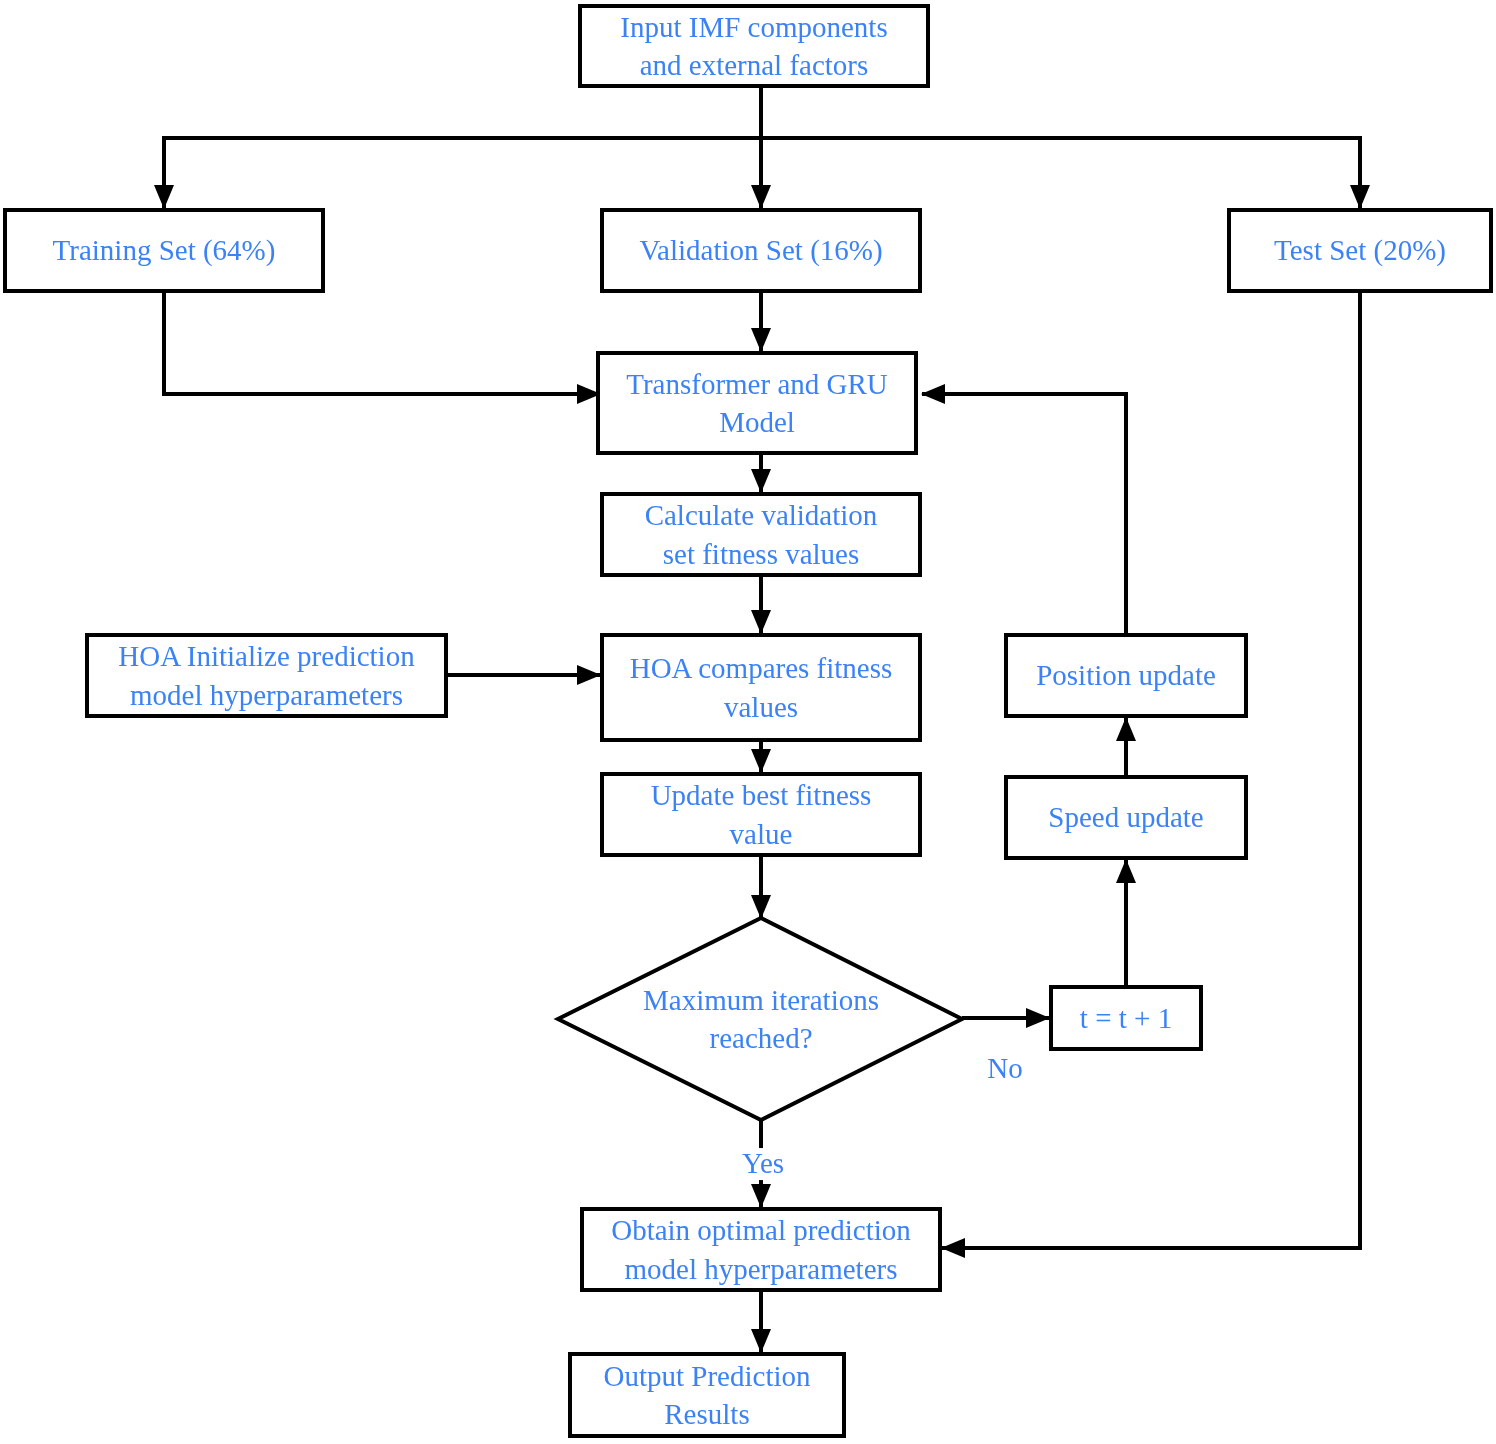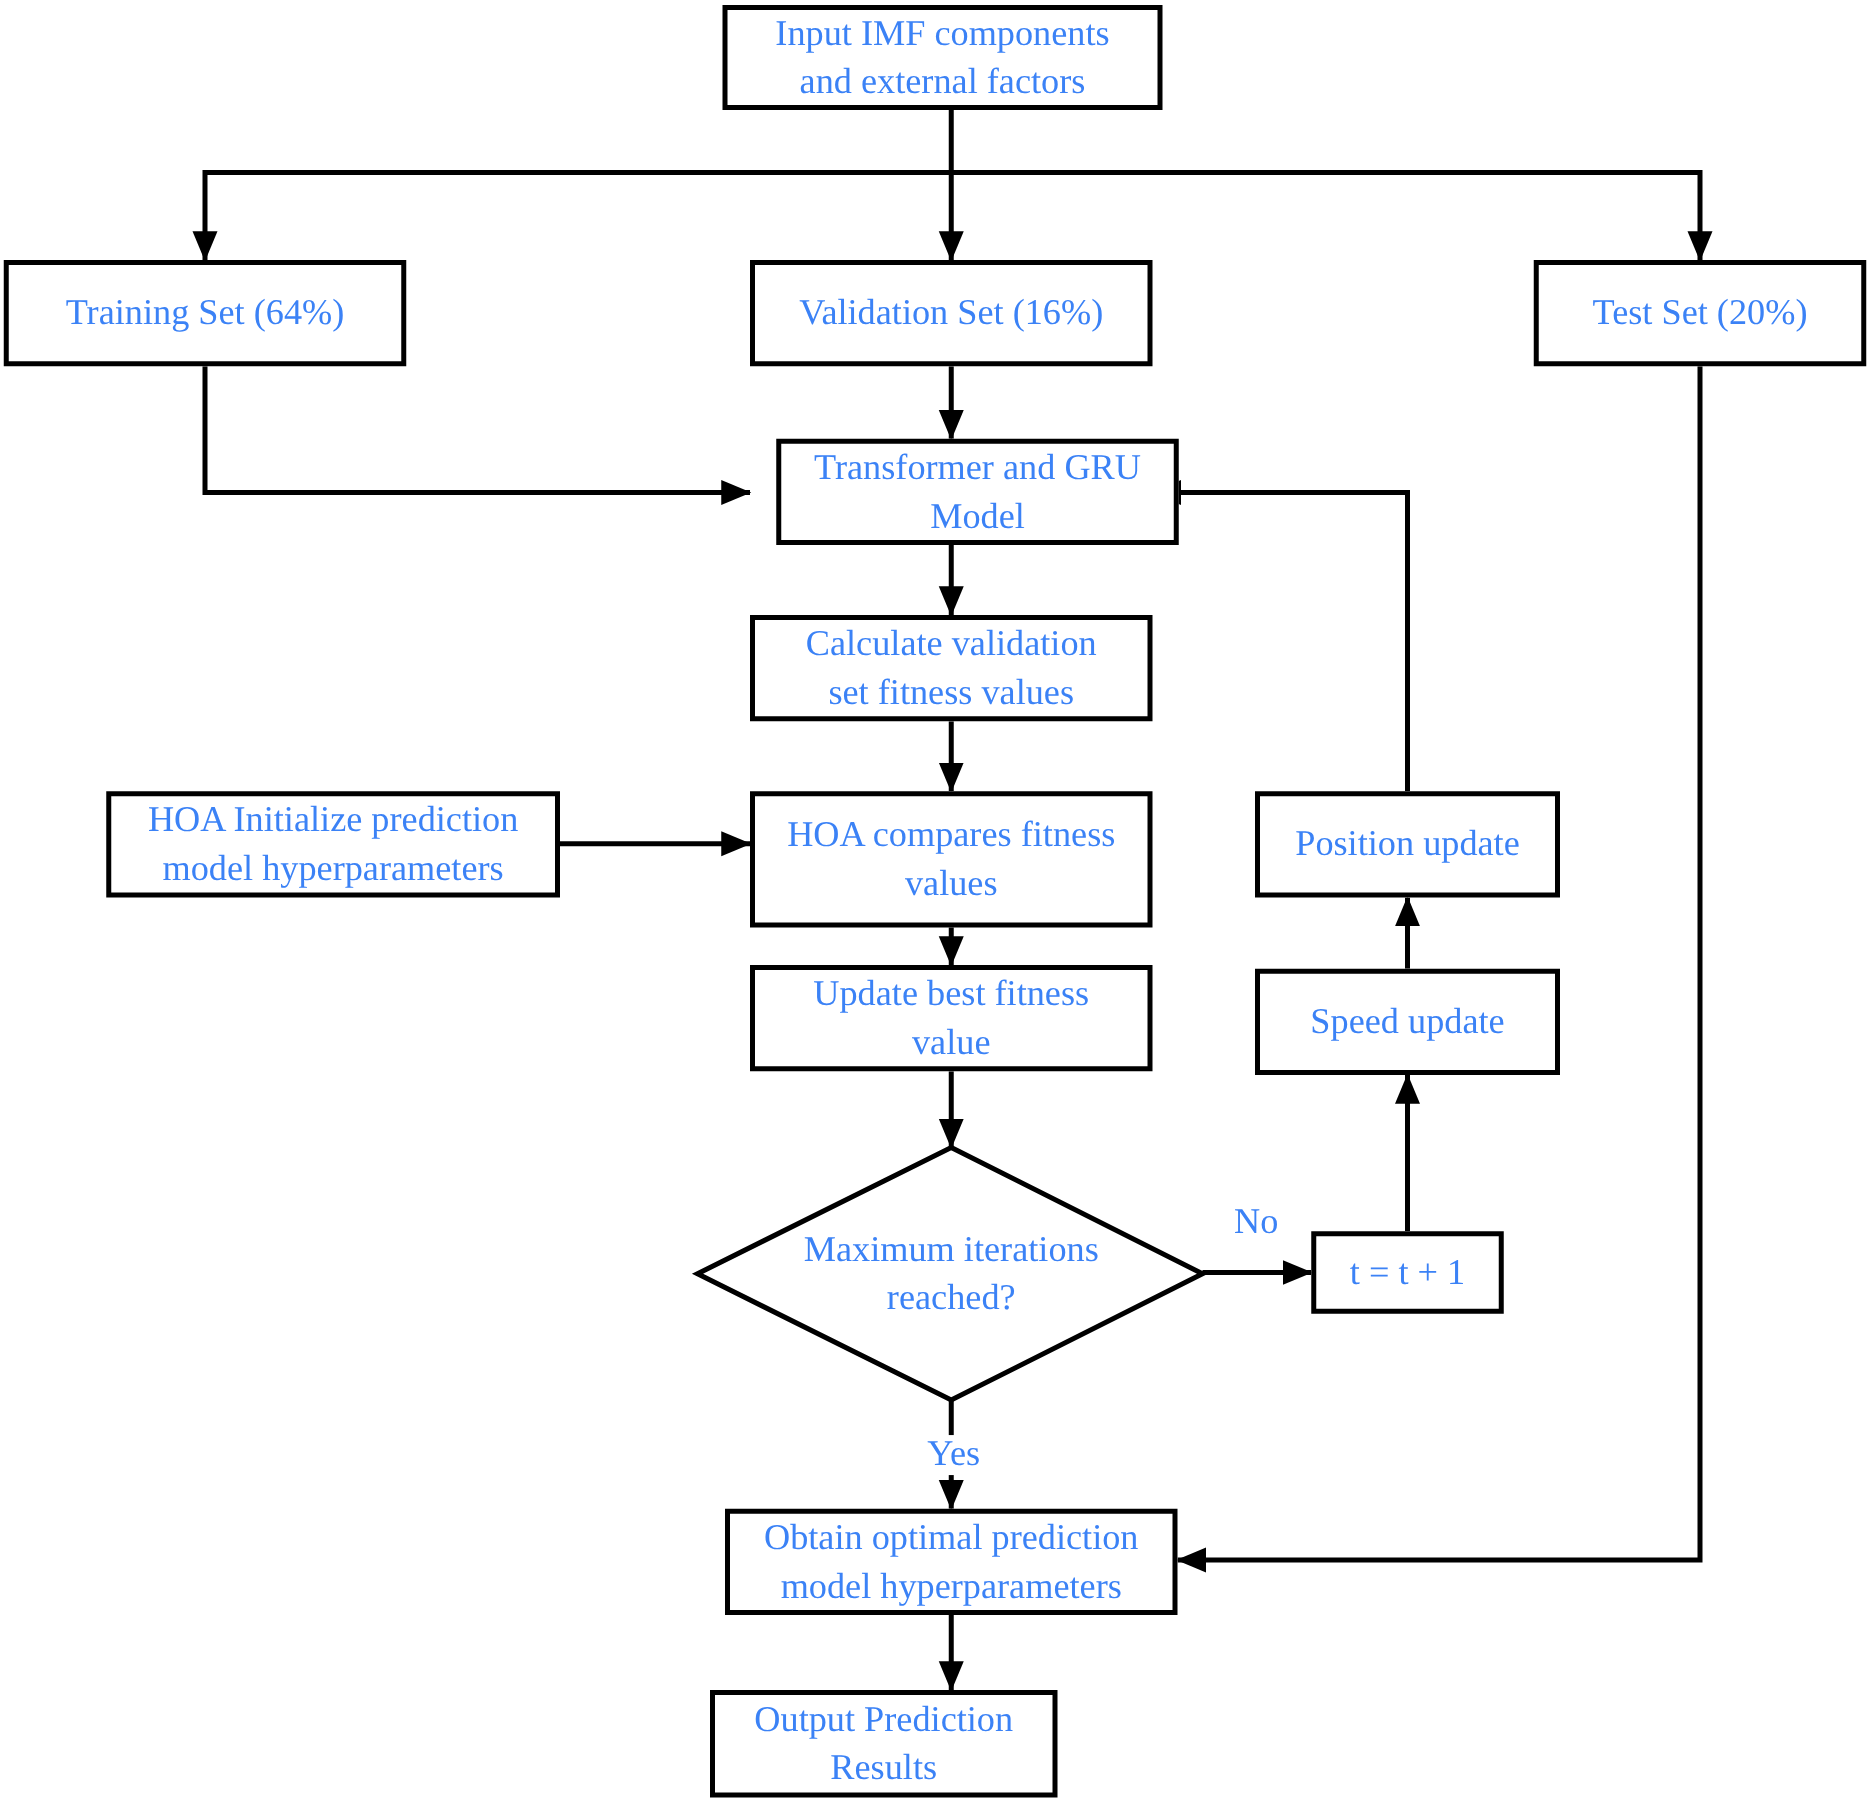--- a/index.html
+++ b/index.html
@@ -116,21 +116,21 @@
 
   <div class="node" style="left:578px; top:4px; width:352px; height:84px;">Input IMF components
 and external factors</div>
 
   <div class="node" style="left:3px; top:208px; width:322px; height:85px;">Training Set (64%)</div>
 
   <div class="node" style="left:600px; top:208px; width:322px; height:85px;">Validation Set (16%)</div>
 
   <div class="node" style="left:1227px; top:208px; width:266px; height:85px;">Test Set (20%)</div>
 
-  <div class="node" style="left:621px; top:351px; width:322px; height:85px;">Transformer and GRU
+  <div class="node" style="left:596px; top:351px; width:322px; height:104px;">Transformer and GRU
 Model</div>
 
   <div class="node" style="left:600px; top:492px; width:322px; height:85px;">Calculate validation
 set fitness values</div>
 
   <div class="node" style="left:85px; top:633px; width:363px; height:85px;">HOA Initialize prediction
 model hyperparameters</div>
 
   <div class="node" style="left:600px; top:633px; width:322px; height:109px;">HOA compares fitness
 values</div>
@@ -146,17 +146,17 @@
   <div class="node" style="left:1004px; top:775px; width:244px; height:85px;">Speed update</div>
 
   <div class="node" style="left:1004px; top:633px; width:244px; height:85px;">Position update</div>
 
   <div class="node" style="left:580px; top:1207px; width:362px; height:85px;">Obtain optimal prediction
 model hyperparameters</div>
 
   <div class="node" style="left:568px; top:1352px; width:278px; height:86px;">Output Prediction
 Results</div>
 
-  <div class="edge-label" style="left:1005px; top:978px;">No</div>
+  <div class="edge-label" style="left:1005px; top:1069px;">No</div>
 
   <div class="edge-label" style="left:763px; top:1164px;">Yes</div>
 
 </div>
 
 </body></html>

